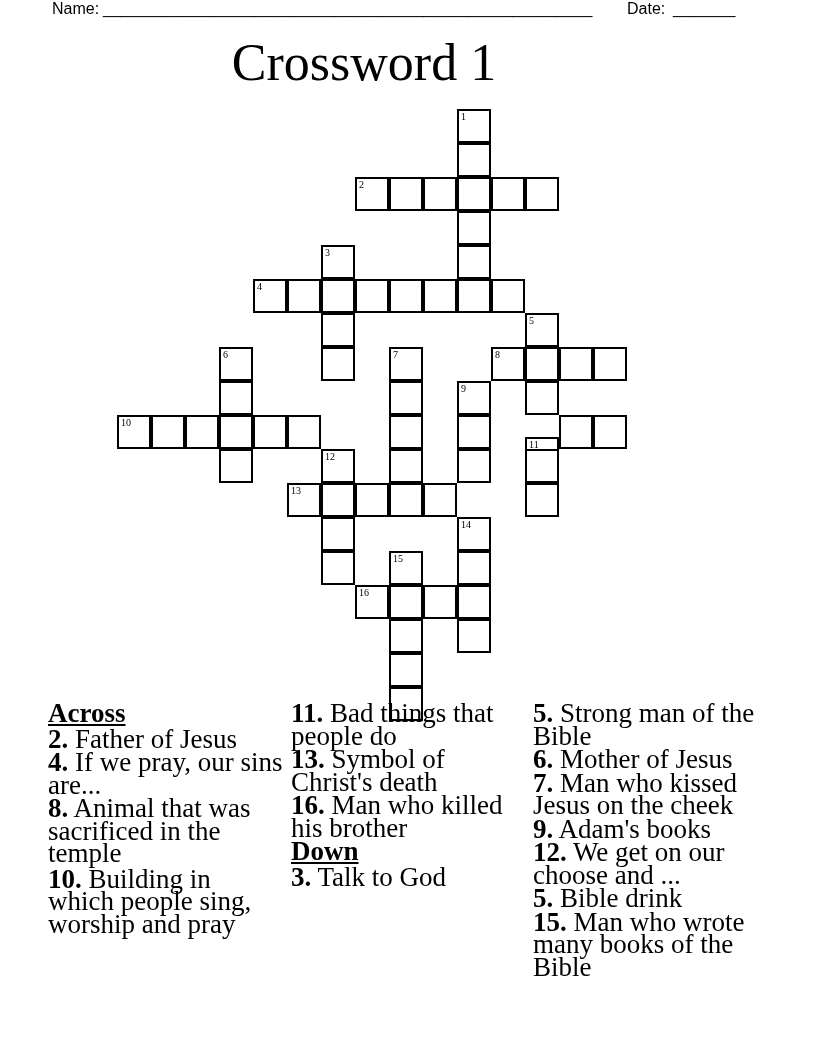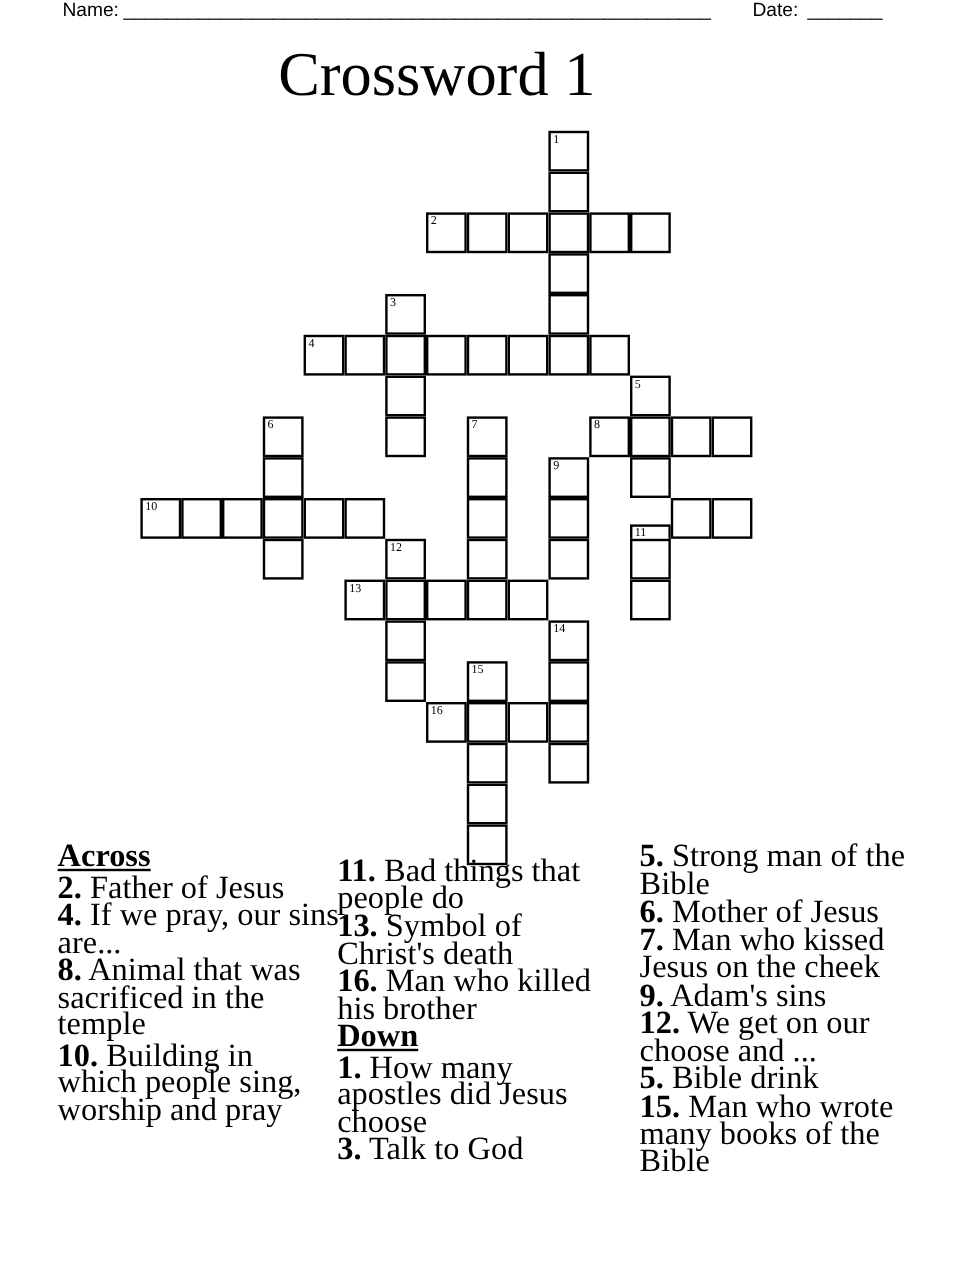--- a/index.html
+++ b/index.html
@@ -24,21 +24,21 @@
   }
   .cell .num {
     position: absolute; left: 2px; top: 0px;
     font-family: "Liberation Serif", serif; font-size: 10px; line-height: 11px;
   }
   .clues {
     position: absolute; top: 702px;
     font-family: "Liberation Serif", serif; font-size: 27px; line-height: 22.5px;
   }
   .col1 { left: 48px; width: 235px; }
-  .col2 { left: 281px; width: 235px; margin-top: 12px; }
+  .col2 { left: 291px; width: 235px; }
   .col3 { left: 533px; width: 235px; }
   .clue-heading { font-weight: bold; text-decoration: underline; margin-bottom: 3px; }
   .clue { margin-bottom: 1px; }
   .clue .cnum { font-weight: bold; }
   .clue.gap { margin-bottom: 3px; }
 </style>
 </head>
 <body>
 
 <div class="header-line">
@@ -158,25 +158,24 @@
   <div class="clue"><span class="cnum">4.</span><span> If we pray, our sins are...</span></div>
   <div class="clue gap"><span class="cnum">8.</span><span> Animal that was sacrificed in the temple</span></div>
   <div class="clue"><span class="cnum">10.</span><span> Building in which people sing, worship and pray</span></div>
 </div>
 
 <div class="clues col2">
   <div class="clue"><span class="cnum">11.</span><span> Bad things that people do</span></div>
   <div class="clue"><span class="cnum">13.</span><span> Symbol of Christ's death</span></div>
   <div class="clue"><span class="cnum">16.</span><span> Man who killed his brother</span></div>
   <div class="clue-heading">Down</div>
-  <div class="clue"><span class="cnum">1.</span><span> How many apostles did Jesus choose</span></div>
   <div class="clue"><span class="cnum">3.</span><span> Talk to God</span></div>
 </div>
 
 <div class="clues col3">
   <div class="clue"><span class="cnum">5.</span><span> Strong man of the Bible</span></div>
   <div class="clue"><span class="cnum">6.</span><span> Mother of Jesus</span></div>
   <div class="clue"><span class="cnum">7.</span><span> Man who kissed Jesus on the cheek</span></div>
-  <div class="clue"><span class="cnum">9.</span><span> Adam's sins</span></div>
+  <div class="clue"><span class="cnum">9.</span><span> Adam's books</span></div>
   <div class="clue"><span class="cnum">12.</span><span> We get on our choose and ...</span></div>
   <div class="clue"><span class="cnum">5.</span><span> Bible drink</span></div>
   <div class="clue"><span class="cnum">15.</span><span> Man who wrote many books of the Bible</span></div>
 </div>
 
 </body></html>

